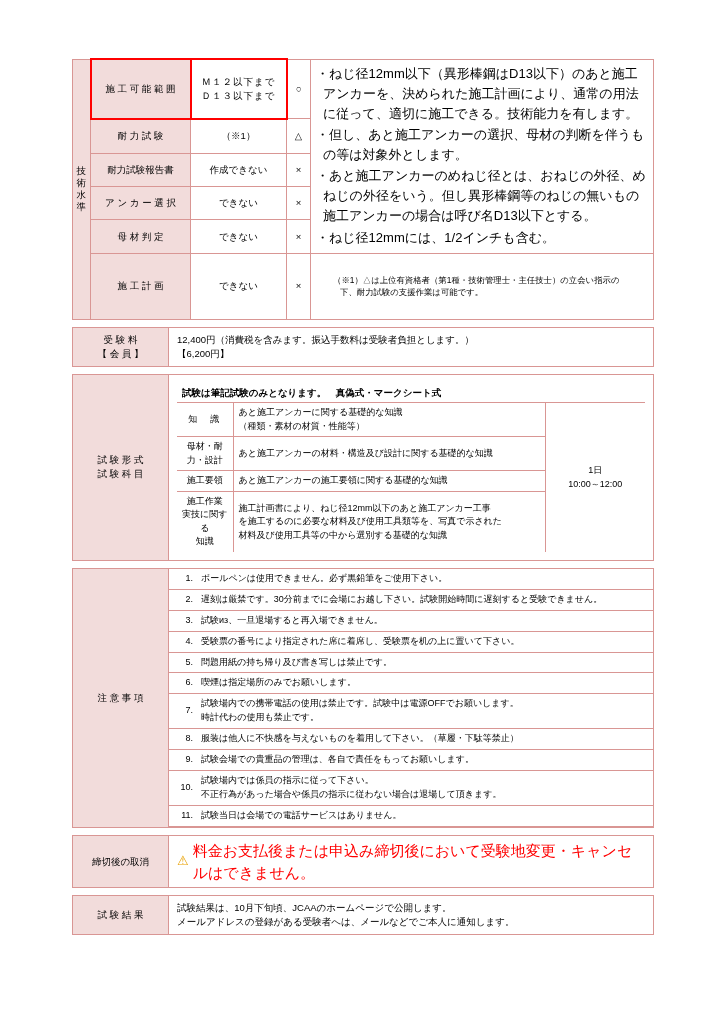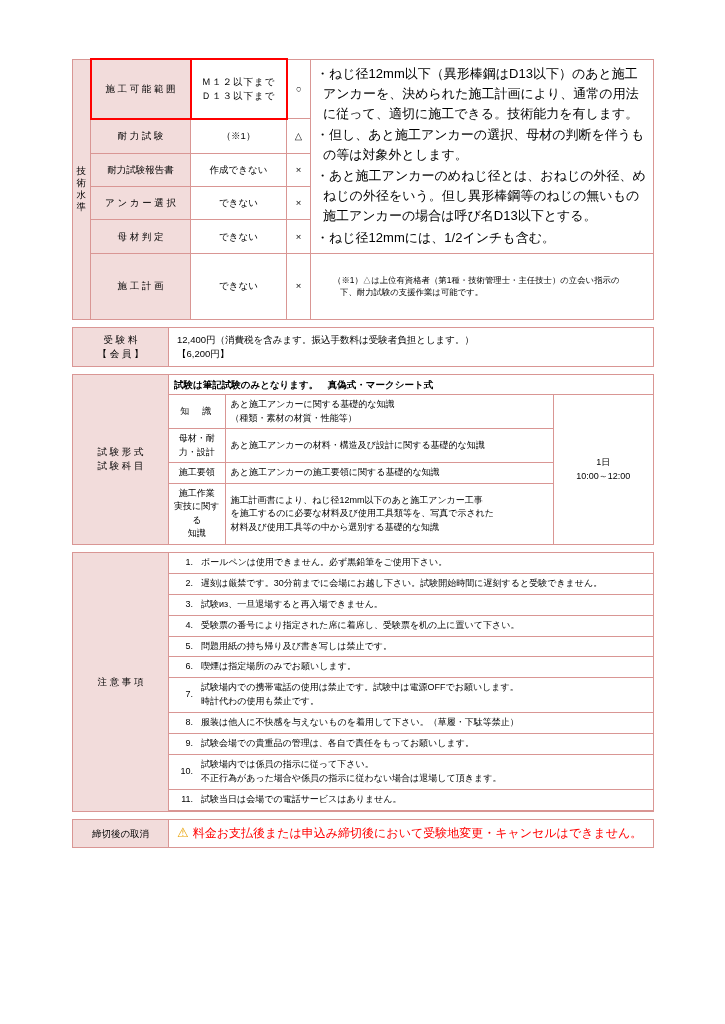--- a/index.html
+++ b/index.html
@@ -140,21 +140,21 @@
   }
   .num {
     width: 26px;
     text-align: right;
     padding-right: 3px;
     vertical-align: middle;
   }
   .notes-list tr td { border-left: none; border-right: none; }
   .cancel-text {
     color: #ff0000;
-    font-size: 12px;
+    font-size: 15px;
   }
   .warn {
     color: #e8a000;
     font-size: 13px;
     vertical-align: middle;
     margin-right: 4px;
   }
   .flexrow { display: flex; align-items: center; }
 </style>
 </head>
@@ -245,21 +245,21 @@
       <colgroup>
           <col style="width:96px">
           <col>
         </colgroup>
       <tbody>
           <tr>
         <td class="label-cell">
           <div>試 験 形 式</div>
           <div>試 験 科 目</div>
         </td>
-        <td style="padding:0;">
+        <td style="padding:8px;">
           <div class="headline" style="padding:3px 5px;border-bottom:1px solid #d99694;">試験は筆記試験のみとなります。　真偽式・マークシート式</div>
           <table class="inner">
             <colgroup>
                   <col style="width:56px">
                   <col>
                   <col style="width:100px">
                 </colgroup>
             <tbody>
                   <tr>
               <td class="sub" style="border-left:none;border-top:none;">知　識</td>
@@ -383,15 +383,30 @@
         <td style="padding:4px 8px;">
           <div class="flexrow">
             <span class="warn">⚠</span>
             <span class="cancel-text">料金お支払後または申込み締切後において受験地変更・キャンセルはできません。</span>
           </div>
         </td>
       </tr>
     </tbody>
       </table>
 
+    <table class="blk">
+      <colgroup>
+          <col style="width:96px">
+          <col>
+        </colgroup>
+      <tbody>
+          <tr>
+        <td class="label-cell">試 験 結 果</td>
+        <td style="padding:5px 8px;">
+          <div>試験結果は、10月下旬頃、JCAAのホームページで公開します。</div>
+          <div>メールアドレスの登録がある受験者へは、メールなどでご本人に通知します。</div>
+        </td>
+      </tr>
+    </tbody>
+      </table>
 
   </div>
 </div>
 
 </body></html>

